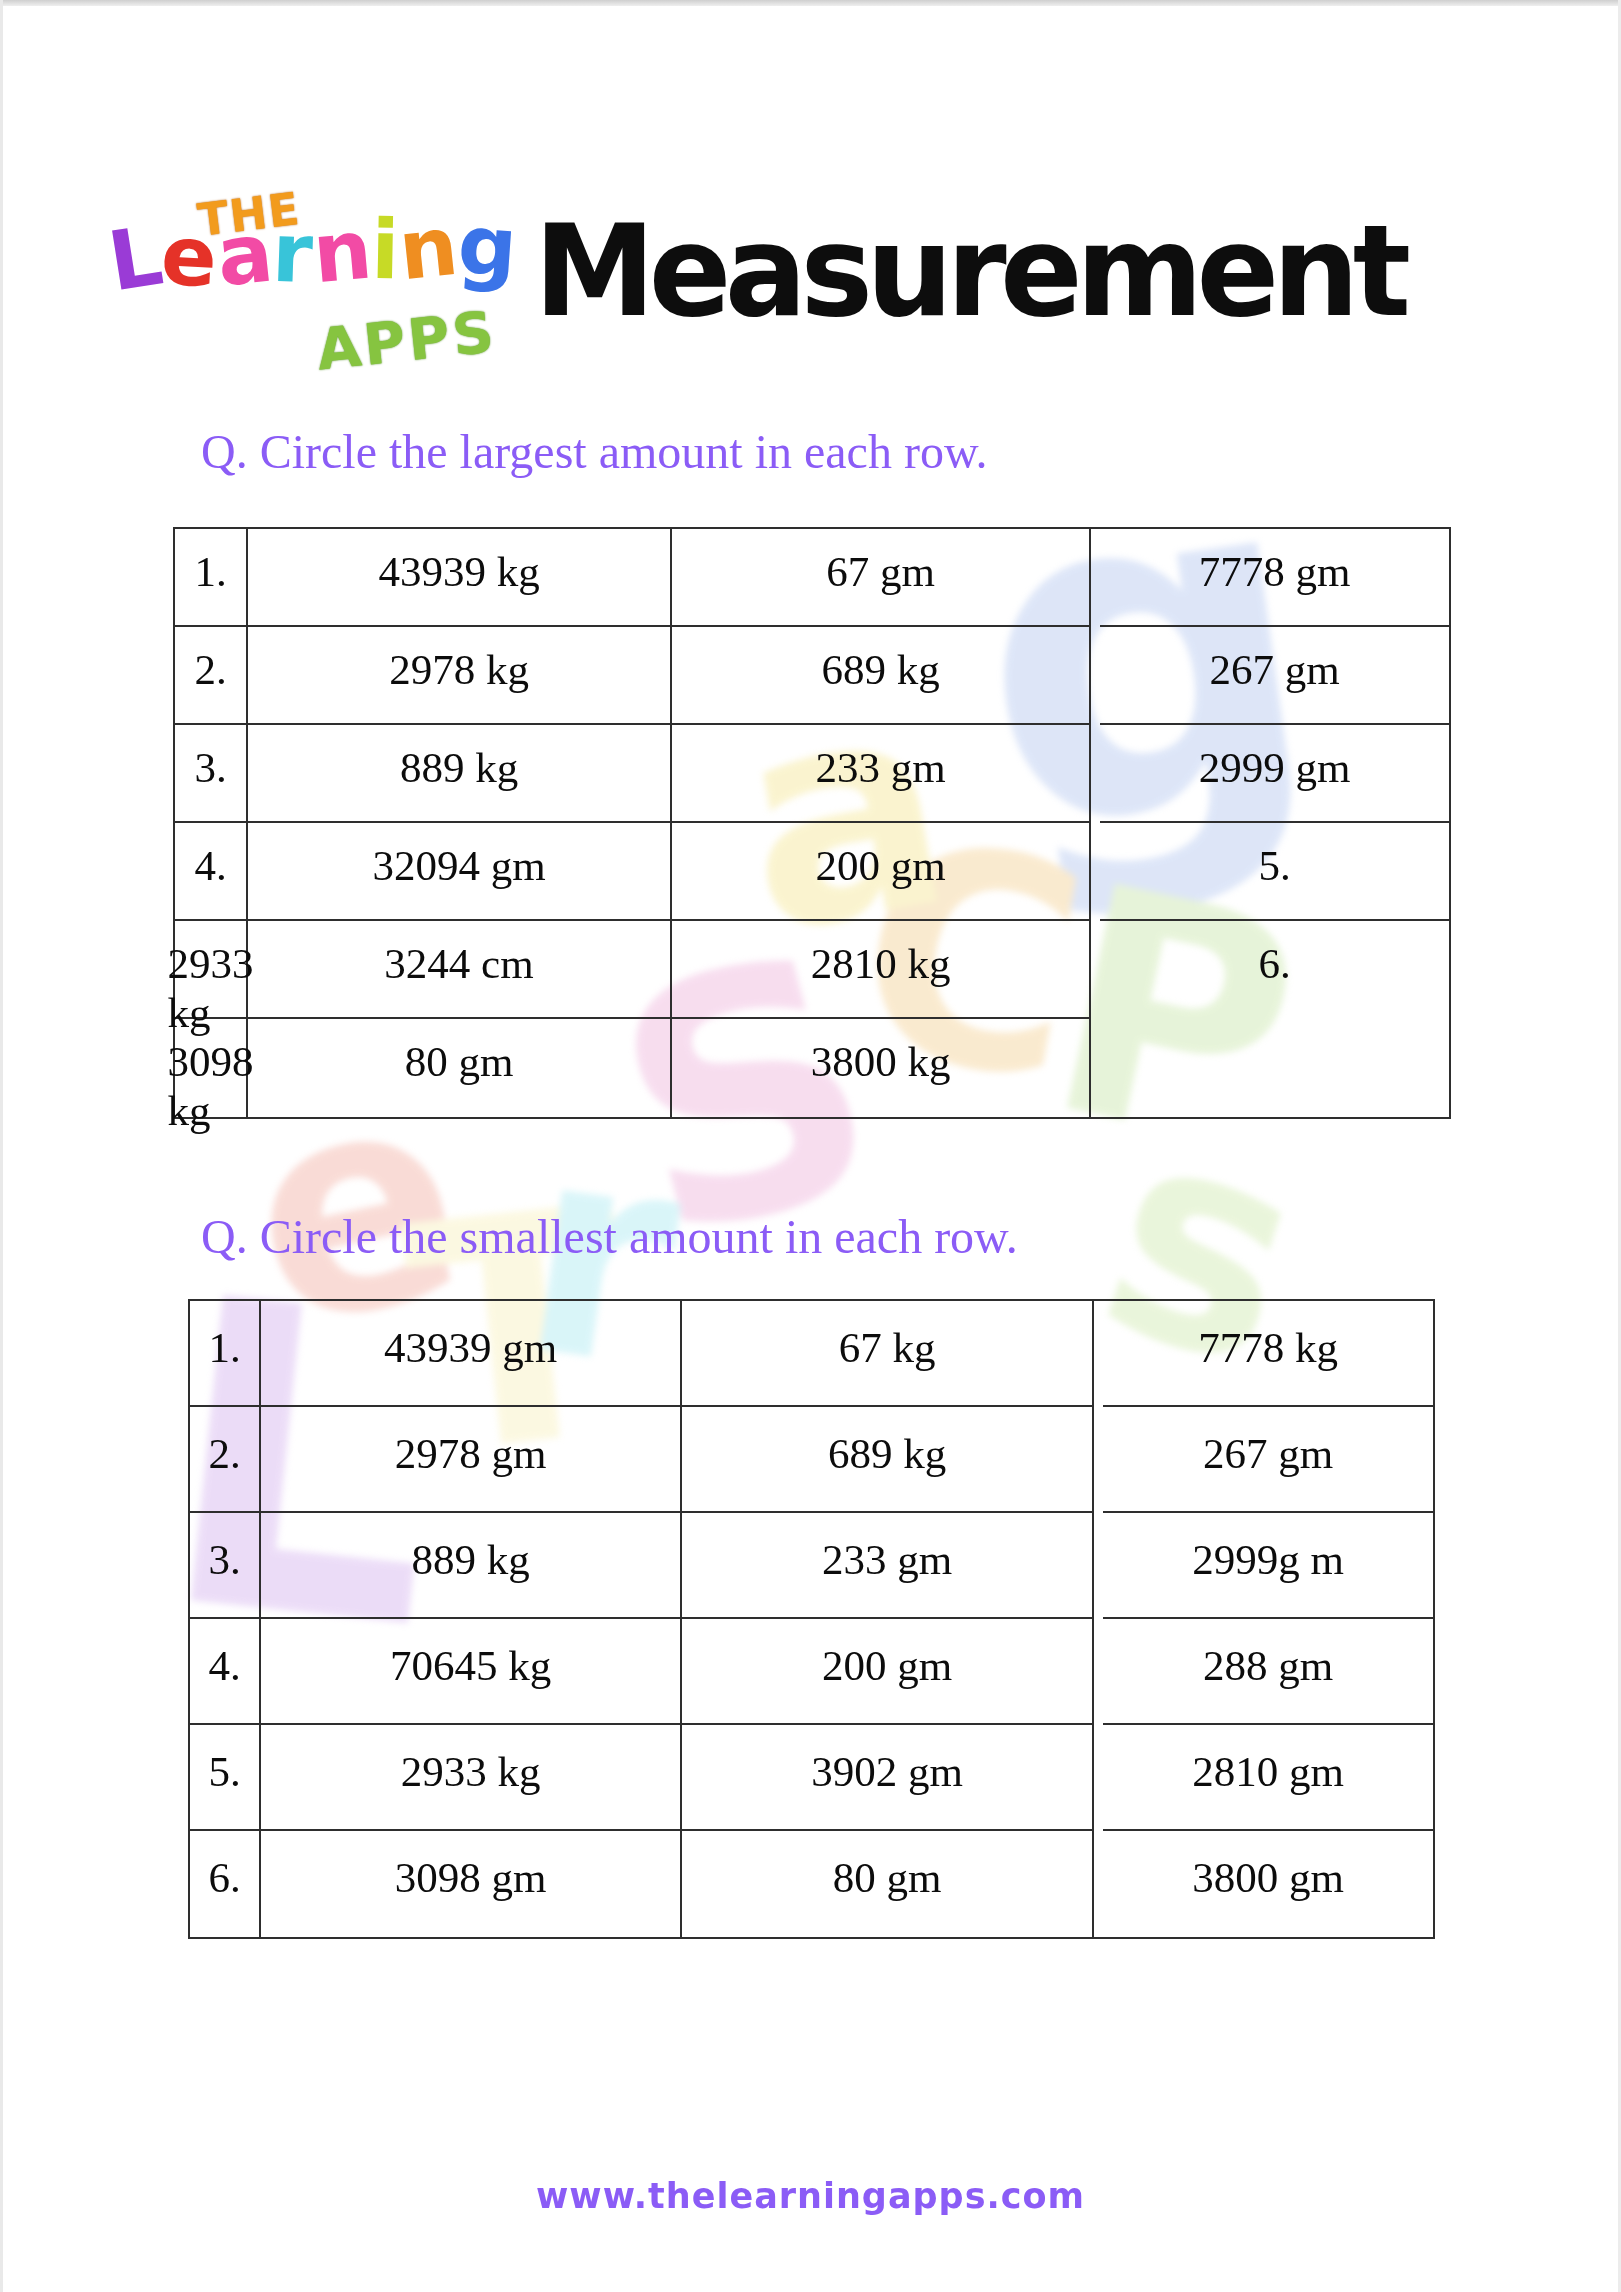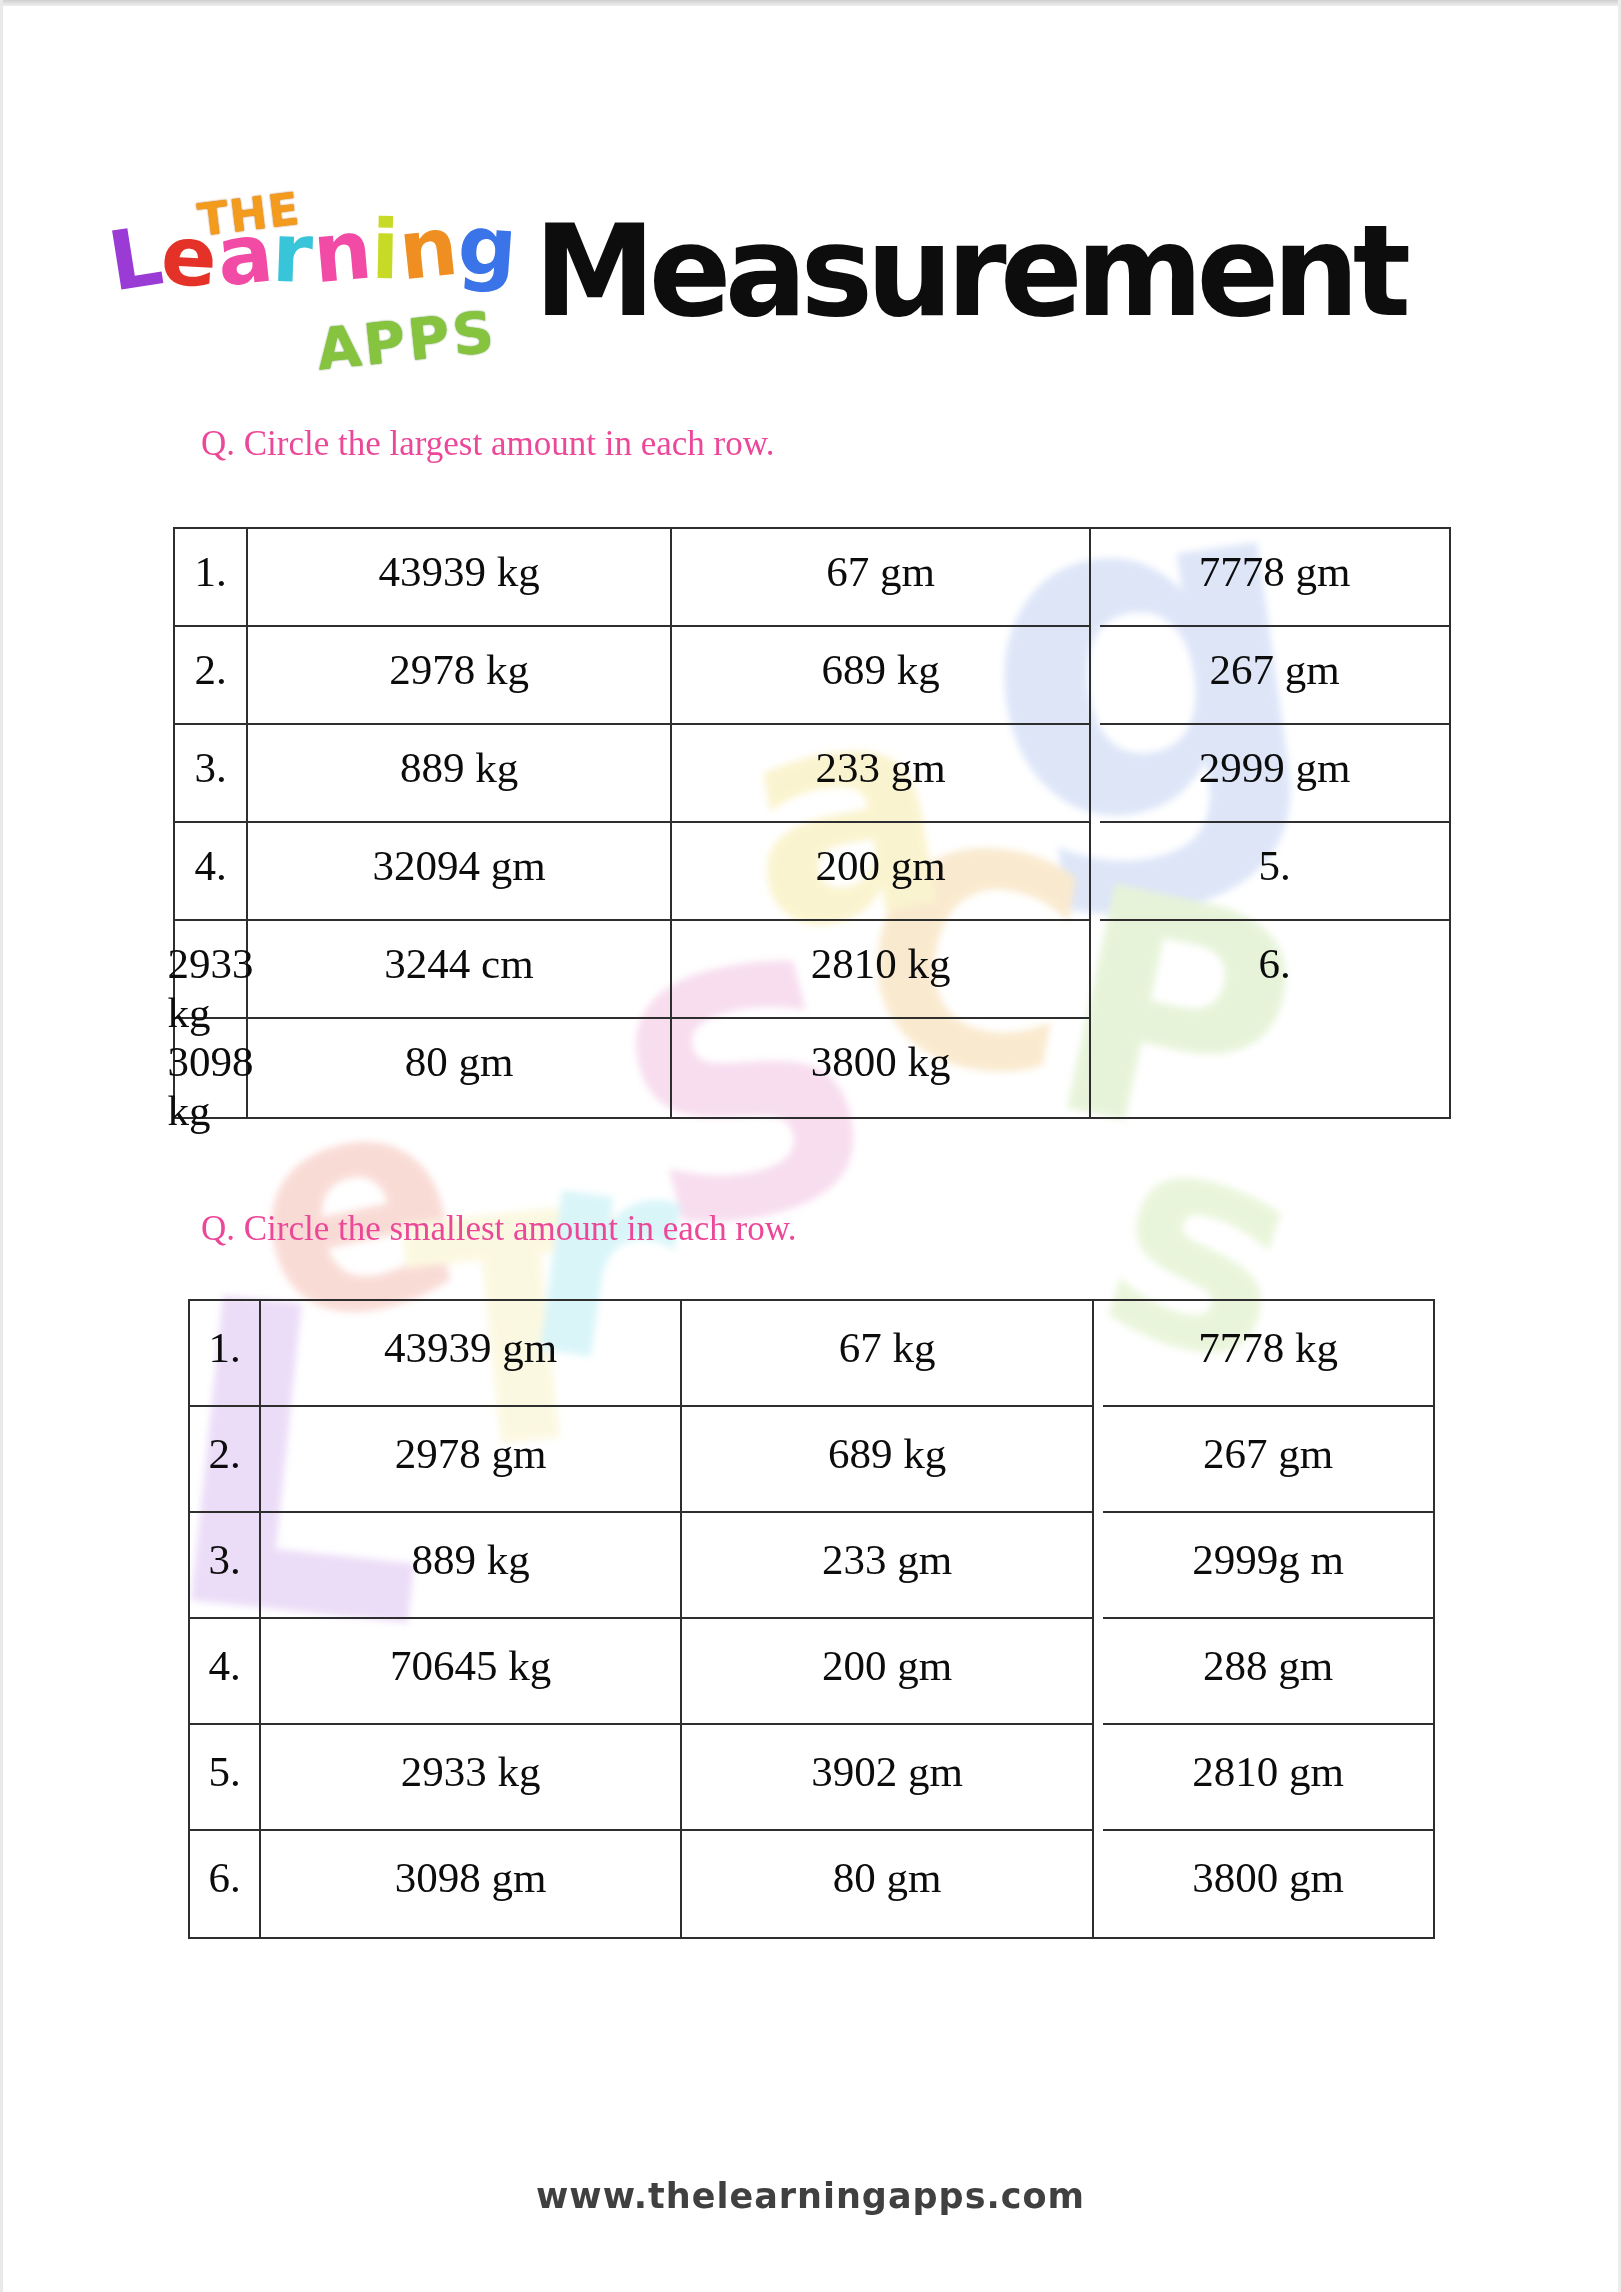--- a/index.html
+++ b/index.html
@@ -53,41 +53,41 @@
     font-size:57px; color:#86c440; letter-spacing:2.9px; transform:rotate(-4deg);
     text-shadow:0 0 2px #4e8a1e; }
 
   
   .page-title { position:absolute; left:534px; top:208px;
     font-family:"DejaVu Sans", sans-serif; font-weight:bold;
     font-size:127px; line-height:1; letter-spacing:-6.9px; color:#0d0d0d;
     transform:scaleX(.96); transform-origin:left top; white-space:nowrap; }
 
   
-  .question { position:absolute; left:201px; font-size:35px; color:#ec4899; white-space:nowrap; }
+  .question { position:absolute; left:201px; font-size:48px; color:#8b5cf6; white-space:nowrap; }
   .q1 { top:424px; }
   .q2 { top:1209px; }
 
   
   .grid { position:absolute; display:grid; border:2px solid #2e2e2e; border-top-width:2.9px;
     background:transparent; }
   .t1 { left:173px; top:527px; grid-template-columns:73px 424px 419px 358px; grid-auto-rows:98px; }
   .t2 { left:188px; top:1299px; grid-template-columns:71px 421px 412px 339px; grid-auto-rows:106px; }
   .cell { border-right:2px solid #2e2e2e; border-bottom:2.9px solid #2e2e2e;
     display:flex; justify-content:center; align-items:flex-start;
     font-size:43px; color:#0c0c0c; }
   .t1 .cell { padding-top:17.6px; }
   .t2 .cell { padding-top:21.6px; }
   .cell:nth-child(4n) { border-right:none;margin-left:9px; }
   .cell:nth-last-child(-n+4) { border-bottom:none; }
 
   
   .footer { position:absolute; left:0; top:2176px; width:1621px; text-align:center;
     font-family:"DejaVu Sans", sans-serif; font-weight:bold;
-    font-size:35px; letter-spacing:1px; color:#404040; }
+    font-size:35px; letter-spacing:1px; color:#8b5cf6; }
 </style>
 </head>
 <body>
 
 <div class="edge-top"></div>
 <div class="edge-left"></div>
 <div class="edge-right"></div>
 
 <div class="watermark">
   <span class="wm1">g</span>

